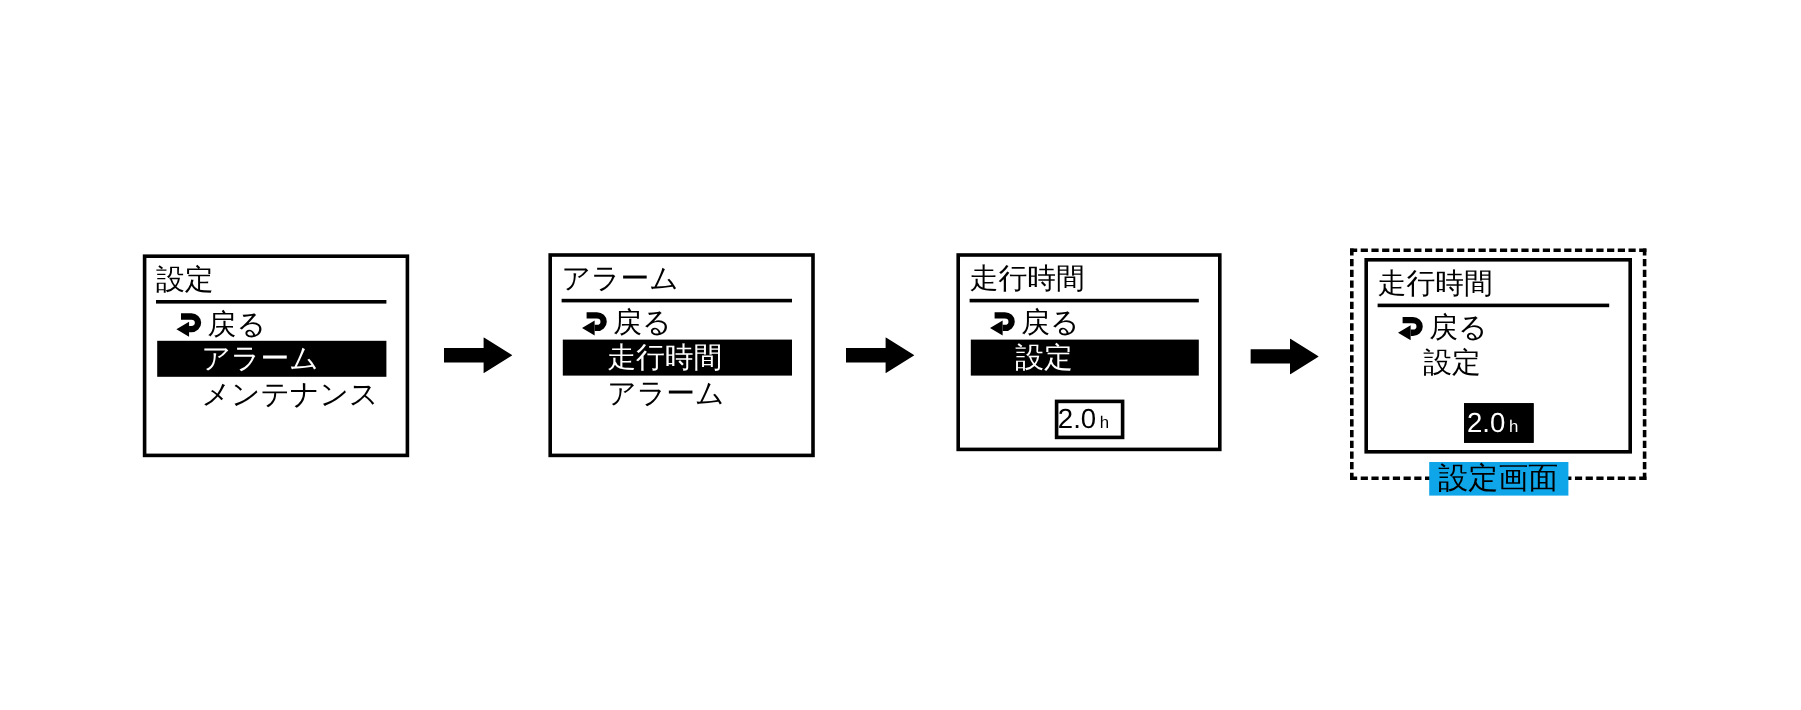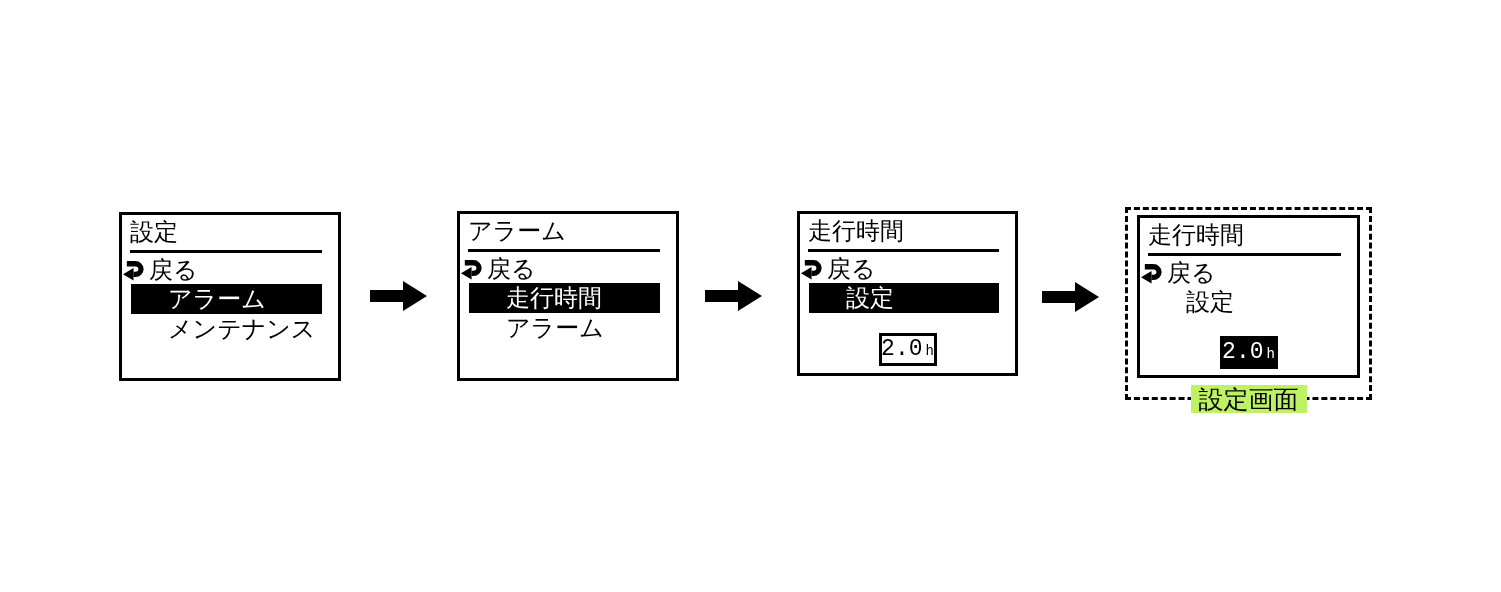--- a/index.html
+++ b/index.html
@@ -13,21 +13,20 @@
     overflow: hidden;
   }
 
   
   .screen {
     position: absolute;
     background: #ffffff;
     border: 3px solid #000000;
     box-sizing: border-box;
     padding-top: 4px;
-    font-family: Liberation Mono, monospace;
   }
   #screen-1 { left: 119px; top: 212px; width: 222px; height: 169px; }
   #screen-2 { left: 457px; top: 211px; width: 222px; height: 170px; }
   #screen-3 { left: 797px; top: 211px; width: 221px; height: 165px; }
 
   .screen-title {
     font-size: 24px;
     line-height: 30px;
     padding-left: 8px;
     white-space: nowrap;
@@ -35,21 +34,21 @@
   .title-sep {
     height: 3px;
     background: #000000;
     margin: 1px 16px 2px 8px;
   }
   .row {
     height: 29px;
     display: flex;
     align-items: center;
     font-size: 24px;
-    padding-left: 0;
+    padding-left: 24px;
     white-space: nowrap;
   }
   .row.indent { padding-left: 46px; }
   .row.selected {
     background: #000000;
     color: #ffffff;
     height: 30px;
     margin: 0 16px 0 9px;
     padding-left: 37px;
   }
@@ -62,21 +61,20 @@
   }
 
   .value-box {
     width: 58px;
     height: 33px;
     border: 3px solid #000000;
     box-sizing: border-box;
     margin: 20px auto 0 auto;
     display: flex;
     align-items: baseline;
-    justify-content: center;
     font-size: 23px;
     line-height: 27px;
     background: #ffffff;
   }
   .value-box .unit { font-size: 14px; margin-left: 3px; }
   .value-box.inverted { background: #000000; color: #ffffff; border-color: #000000; }
 
   
   .dashed-frame {
     position: absolute;
@@ -88,21 +86,21 @@
   #screen-4 {
     position: absolute;
     left: 9px; top: 5px;
     width: 223px; height: 163px;
   }
   .frame-caption {
     position: absolute;
     left: 50%;
     bottom: -16px;
     transform: translateX(-50%);
-    background: #bef264;
+    background: #0ea5e9;
     padding: 0 8px;
     font-size: 25px;
     line-height: 28px;
     white-space: nowrap;
   }
 
   
   .flow-arrow { position: absolute; width: 57px; height: 30px; }
   #arrow-1 { left: 370px; top: 281px; }
   #arrow-2 { left: 705px; top: 281px; }

